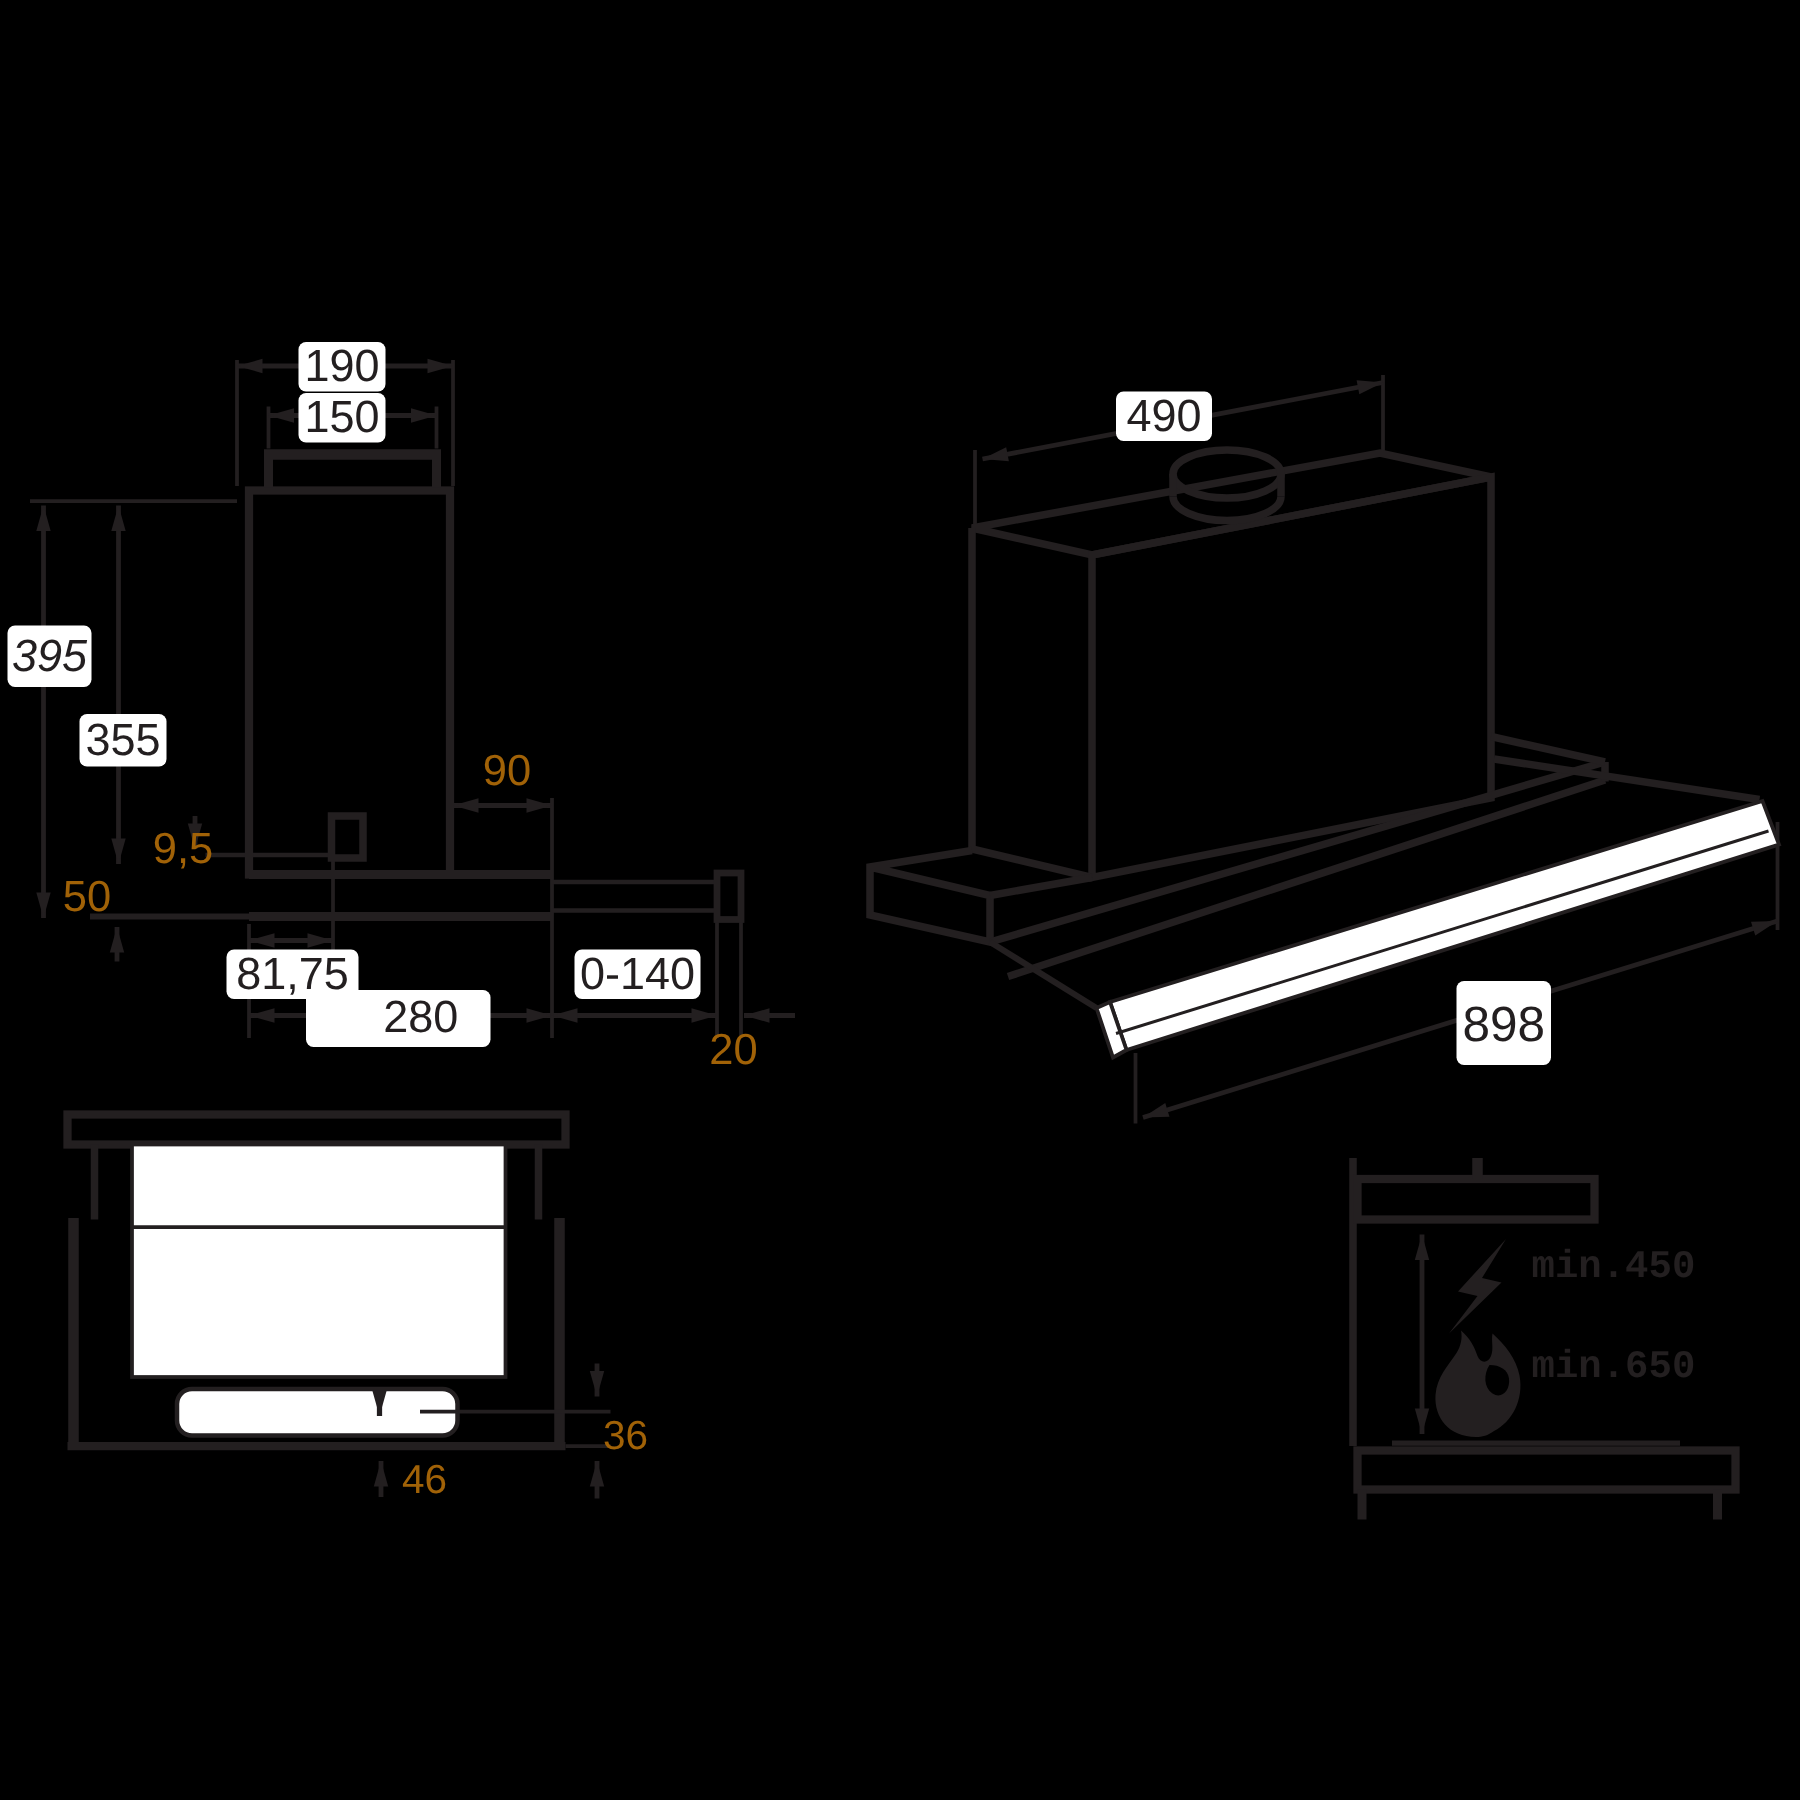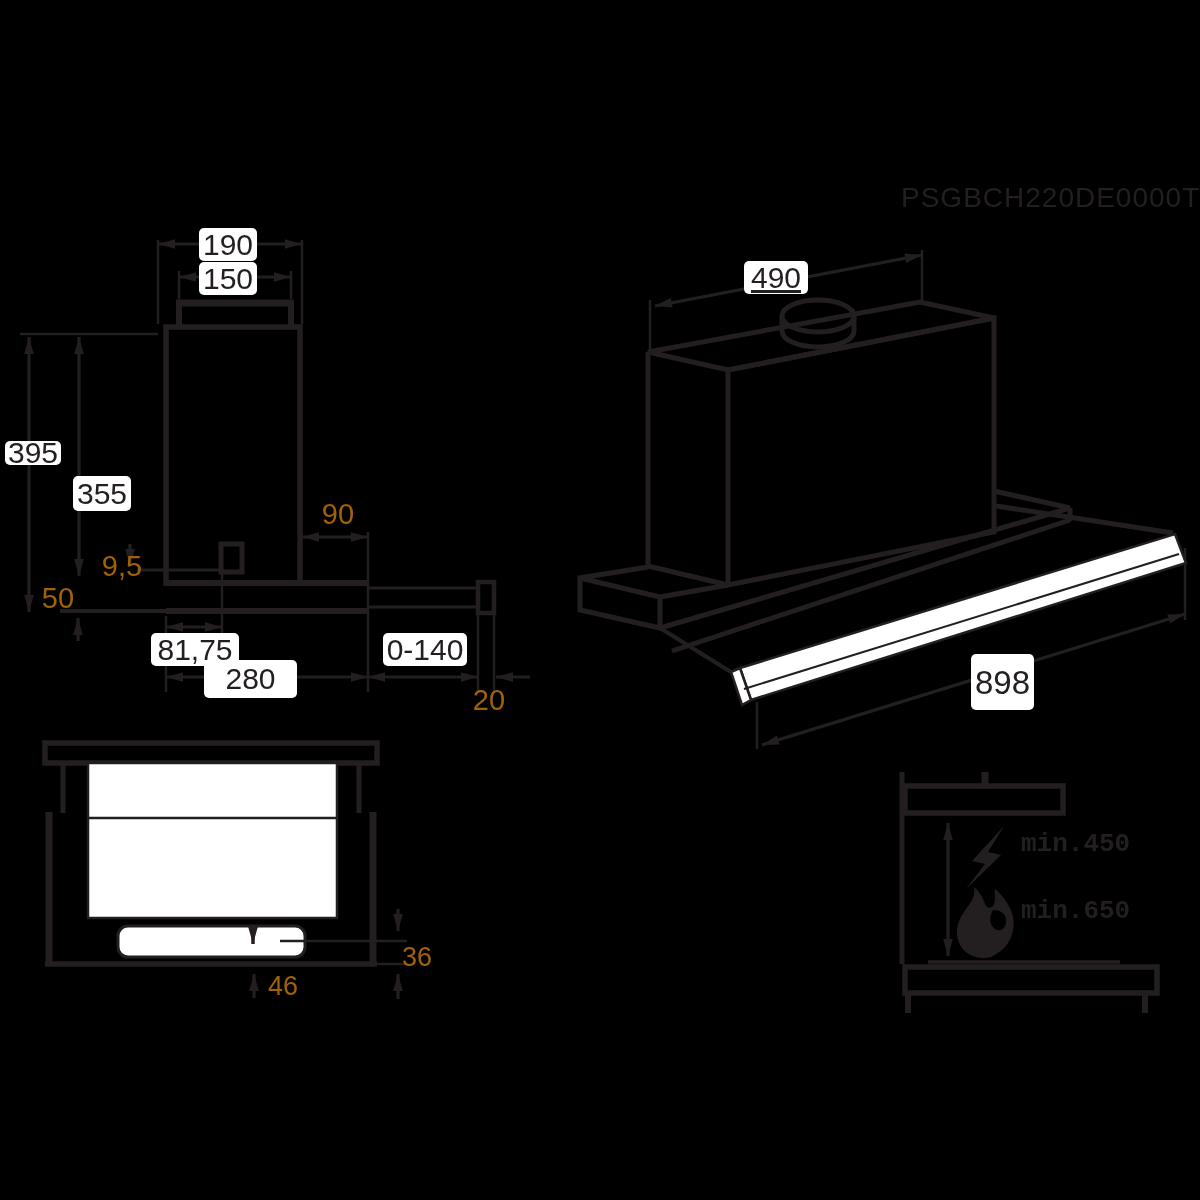--- a/index.html
+++ b/index.html
@@ -132,30 +132,29 @@
              C980,892 983,898 985,904 C987,909 992,909 994,904 C996,899 994,894 995,889
              C1003,896 1011,906 1013,917 C1016,933 1008,948 996,954 C992,957 988,958 984,958 Z" fill="#231f20" stroke="none"></path>
     <path d="M993,910 C989,916 989,925 995,929 C1001,933 1007,927 1006,919 C1005,913 1000,910 993,910 Z" fill="#000000" stroke="none"></path>
     <path d="M928,962 H1120" stroke-width="3.5"></path>
     <rect x="905" y="967" width="252" height="26" stroke-width="5.5"></rect>
     <path d="M908,993 V1013" stroke-width="6"></path>
     <path d="M1145,993 V1013" stroke-width="6"></path>
   </g>
 </svg>
 
-  <div class="model" style="left:901px;top:184px;width:295px;">PSGBCH220DE0000T</div>
 
   <div class="chip" style="left:199px;top:228px;width:58px;height:33px;">190</div>
   <div class="chip" style="left:199px;top:262px;width:58px;height:33px;">150</div>
-  <div class="chip" style="left:5px;top:441px;width:56px;height:24px;">395</div>
-  <div class="chip" style="left:53px;top:476px;width:58px;height:35px;margin-left:20px;">355</div>
+  <div class="chip" style="left:5px;top:417px;width:56px;height:41px;font-style:italic;">395</div>
+  <div class="chip" style="left:53px;top:476px;width:58px;height:35px;">355</div>
   <div class="chip" style="left:151px;top:633px;width:88px;height:33px;">81,75</div>
-  <div class="chip" style="left:204px;top:660px;width:93px;height:38px;">280</div>
+  <div class="chip" style="left:204px;top:660px;width:93px;height:38px;padding-left:30px;">280</div>
   <div class="chip" style="left:383px;top:633px;width:84px;height:33px;">0-140</div>
-  <div class="chip" style="left:744px;top:261px;width:64px;height:33px;text-decoration:underline;">490</div>
+  <div class="chip" style="left:744px;top:261px;width:64px;height:33px;">490</div>
   <div class="chip" style="left:971px;top:654px;width:63px;height:56px;font-size:33px;">898</div>
 
   <div class="dim-text" style="left:314px;top:500px;width:48px;">90</div>
   <div class="dim-text" style="left:82px;top:552px;width:48px;margin-left:16px;">9,5</div>
   <div class="dim-text" style="left:38px;top:584px;width:40px;">50</div>
   <div class="dim-text" style="left:467px;top:686px;width:44px;">20</div>
   <div class="dim-text" style="left:398px;top:944px;width:38px;font-size:27px;">36</div>
   <div class="dim-text" style="left:263px;top:973px;width:40px;font-size:27px;">46</div>
 
   <div class="min-text" style="left:1021px;top:831px;width:120px;">min.450</div>

